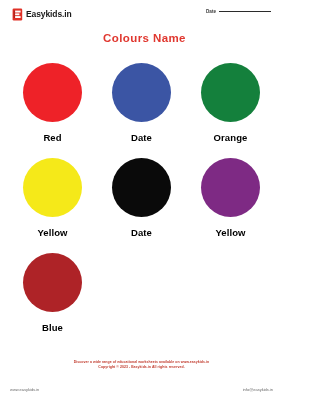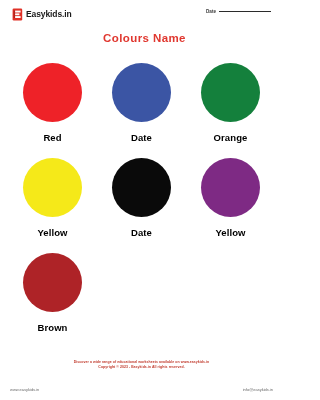--- a/index.html
+++ b/index.html
@@ -220,21 +220,21 @@
       <div class="swatch-label">Date</div>
     </div>
 
     <div class="cell">
       <div class="swatch" style="background:#7e2a84"></div>
       <div class="swatch-label">Yellow</div>
     </div>
 
     <div class="cell">
       <div class="swatch" style="background:#ae2327"></div>
-      <div class="swatch-label">Brown</div>
+      <div class="swatch-label">Blue</div>
     </div>
 
 
   </div>
 
   <div class="footer">
     <div class="footer-line1" style="color: rgb(192, 57, 43);">Discover a wide range of educational worksheets available on www.easykids.in</div>
     <div class="footer-line2" style="color: rgb(192, 57, 43);">Copyright © 2023 - Easykids.in All rights reserved.</div>
   </div>
 

